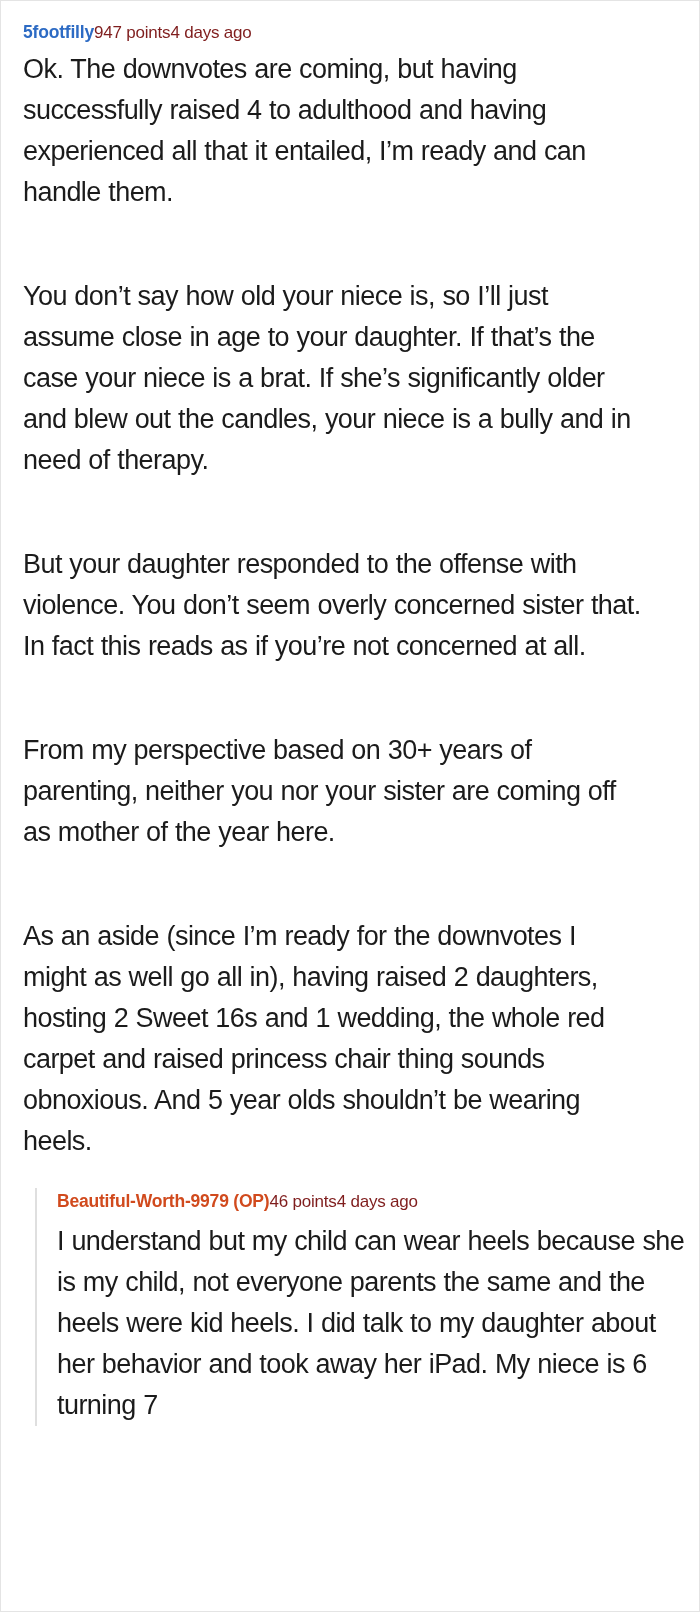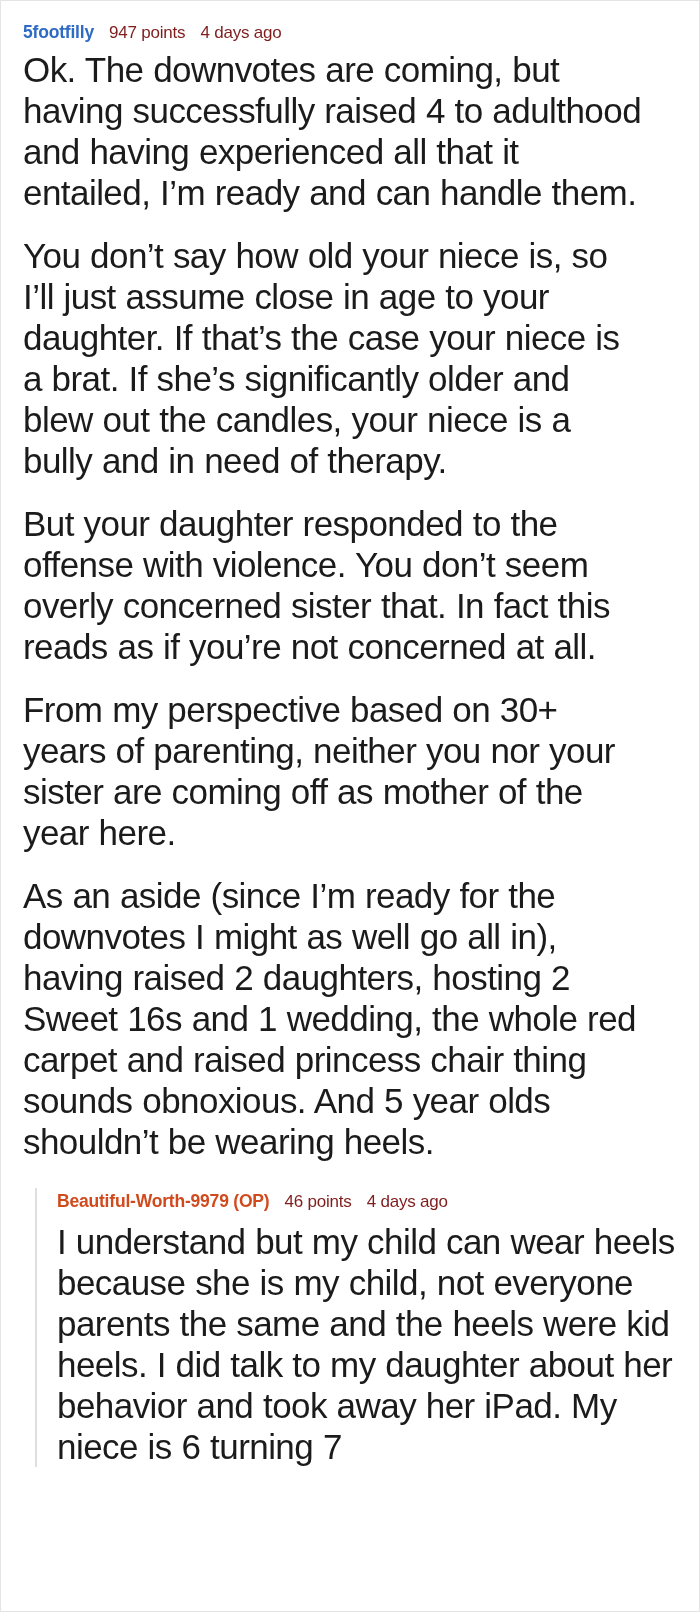--- a/index.html
+++ b/index.html
@@ -11,45 +11,44 @@
     width: 700px;
     height: 1612px;
     background: #ffffff;
     border: 1px solid #e4e4e4;
     overflow: hidden;
     padding: 18px 14px 0 22px;
   }
   .comment-header {
     display: flex;
     align-items: baseline;
-    gap: 15px;
     line-height: 26px;
     white-space: nowrap;
   }
   .author {
     font-weight: bold;
     font-size: 17.5px;
     letter-spacing: -0.2px;
     text-decoration: none;
     cursor: pointer;
   }
   .meta {
     color: #7f1d1d;
     font-size: 17px;
     letter-spacing: -0.2px;
   }
   .comment-body {
     width: 622px;
-    font-size: 35px;
+    font-size: 27px;
     line-height: 41px;
     color: #1b1b1b;
     letter-spacing: -0.55px;
     word-spacing: 0.5px;
   }
-  .comment-body p { margin-top: 22px; }
+  .comment-body p { margin-top: 63px; }
   .comment-body p:first-child { margin-top: 3px; }
   .reply {
     margin-top: 26px;
     margin-left: 12px;
     border-left: 2px solid #dfdfdf;
     padding-left: 20px;
   }
   .reply .comment-body { width: 630px; }
   .reply .comment-body p:first-child { margin-top: 2px; }
   .reply .comment-header { margin-bottom: 6px; }

